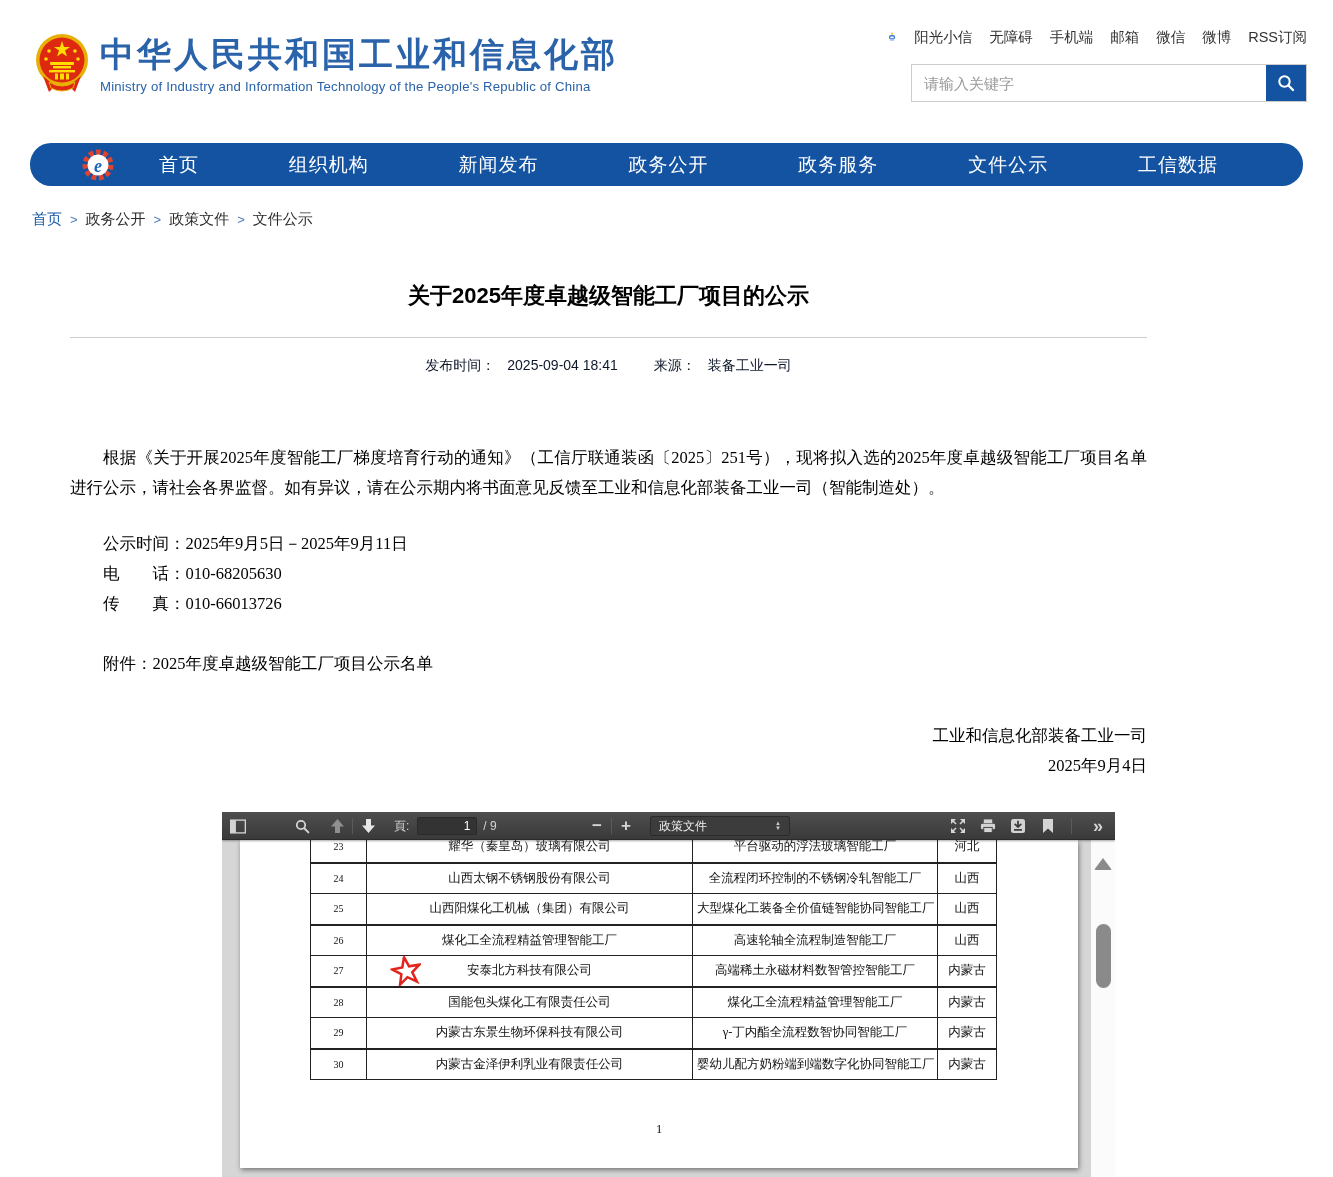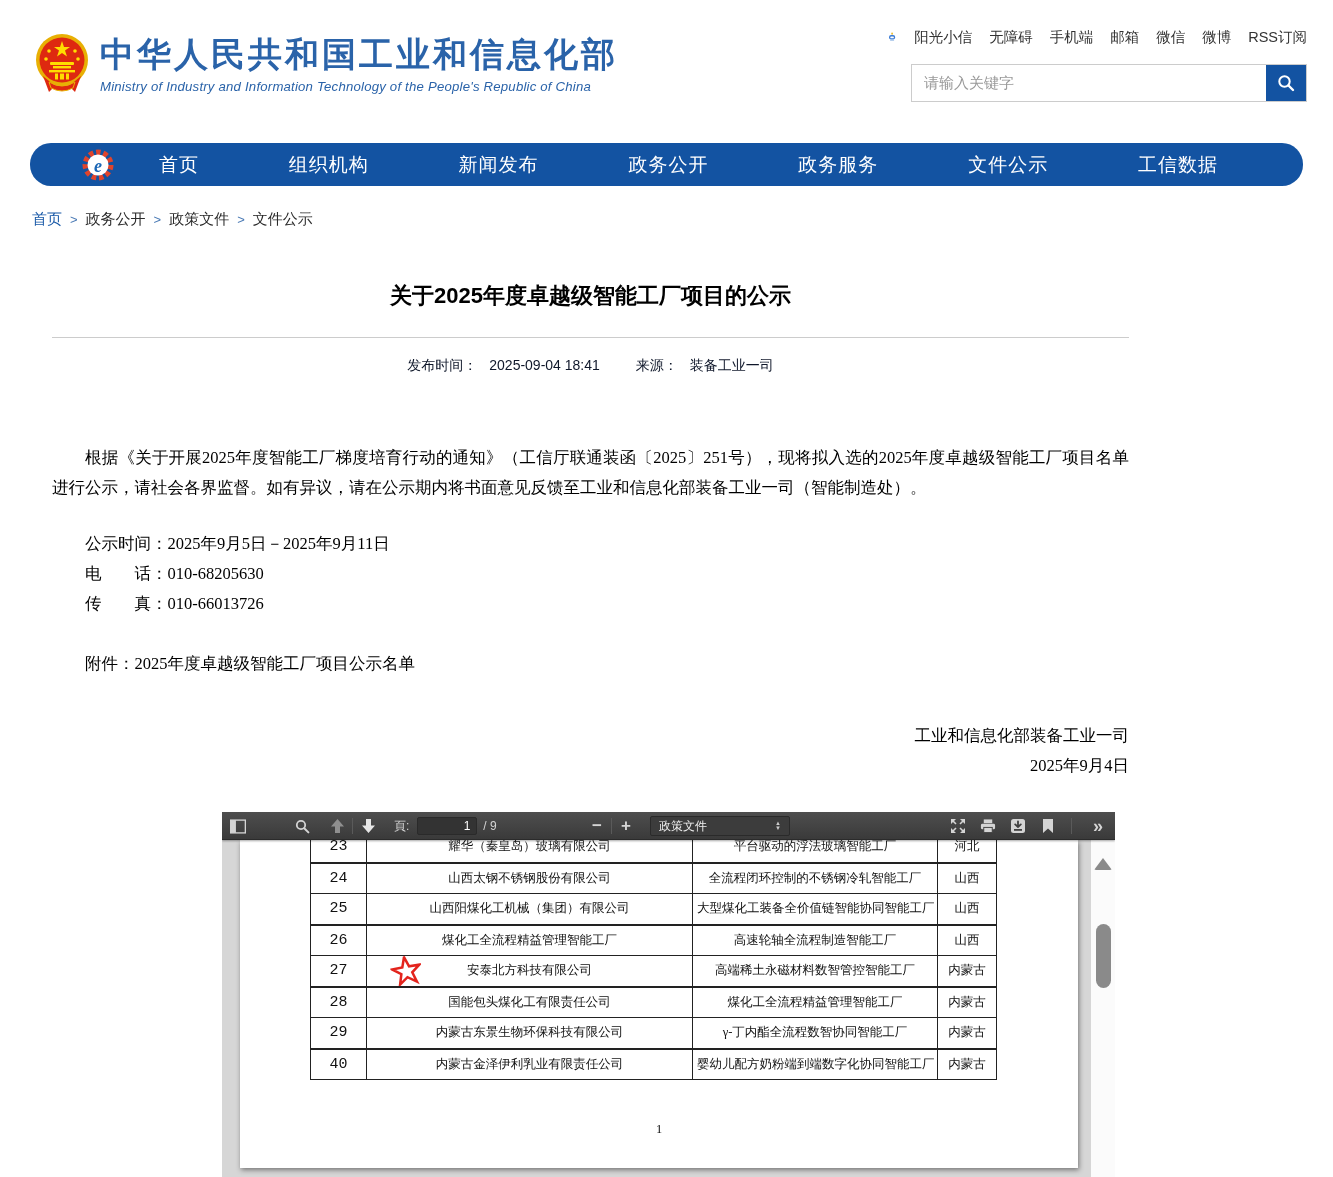--- a/index.html
+++ b/index.html
@@ -7,46 +7,46 @@
   body {
     width: 1333px; height: 1177px; position: relative;
     font-family: "Liberation Sans", sans-serif; color:#333; overflow: hidden;
   }
 
   
   .header { position: relative; height: 130px; }
   .emblem { position: absolute; left: 35px; top: 32px; width: 54px; height: 64px; }
   .title-block { position: absolute; left: 100px; top: 36px; }
   .site-title { font-size: 34px; font-weight: bold; color: #2A63A9; letter-spacing: 3px; line-height: 1.1; }
-  .site-subtitle { font-size: 13.2px; color: #2A63A9; margin-top: 6px; letter-spacing: 0.2px; font-style: italic; }
+  .site-subtitle { font-size: 13.2px; color: #2A63A9; margin-top: 6px; letter-spacing: 0.2px; }
 
   .top-right { position: absolute; right: 26px; top: 28px; width: 420px; }
   .quick-links { display: flex; justify-content: flex-end; gap: 17px; font-size: 14.5px; color: #333; }
   .quick-link { cursor: pointer; white-space: nowrap; }
   .robot-ic { width: 18px; height: 18px; display:inline-block; }
 
   .search-bar { margin-top: 17px; width: 396px; height: 38px; border: 1px solid #ccc; display: flex; margin-left: auto; background:#fff; }
-  .search-input { flex: 1; border: none; outline: none; padding: 0 12px; font-size: 15px; color: #7f1d1d; font-family: Liberation Serif, serif; }
+  .search-input { flex: 1; border: none; outline: none; padding: 0 12px; font-size: 15px; color: #7f1d1d; font-family: Liberation Sans, sans-serif; }
   .search-input::placeholder { color: #999; }
   .search-btn { width: 40px; height: 36px; background: #1353A2; border: none; display: flex; align-items: center; justify-content: center; cursor: pointer; }
 
   
   .nav { margin: 13px 30px 0 30px; height: 43px; background: #1353A2; border-radius: 21px; display: flex; align-items: center; }
   .nav-logo { margin-left: 52px; width: 32px; height: 32px; flex: none; }
   .nav-items { flex: 1; display: flex; justify-content: space-around; align-items: center; margin-right: 40px; }
   .nav-item { color: #fff; font-size: 19px; letter-spacing: 1px; cursor: pointer; white-space: nowrap; }
 
   
   .breadcrumb { margin: 24px 0 0 32px; font-size: 15px; color: #2a2a2a; display: flex; align-items: center; gap: 8px; }
   .crumb { cursor: pointer; }
   .crumb.first { color: #1a5aa8; }
   .crumb-sep { color: #4a7ab5; font-size: 13px; }
 
   
-  .article { width: 1077px; margin-left: 52px; }
+  .article { width: 1077px; margin-left: 70px; }
   .article-title { text-align: center; font-size: 22px; font-weight: bold; color: #000; margin-top: 52px; font-family: "Liberation Sans", sans-serif; }
   .title-divider { border-bottom: 1px solid #ccc; margin-top: 26px; }
   .pub-info { text-align: center; color: #0f172a; font-size: 14px; margin-top: 19px; }
   .pub-info span { margin: 0 6px; }
 
   .article-body { font-family: "Liberation Serif", serif; font-size: 16.5px; color: #000; }
   .para { margin-top: 68px; line-height: 30px; text-indent: 2em; text-align: justify; }
   .info-lines { margin-top: 26px; margin-left: 2em; line-height: 30px; }
   .attachment-line { margin-top: 30px; margin-left: 2em; line-height: 30px; }
   .signature-block { margin-top: 42px; text-align: right; line-height: 30px; }
@@ -67,21 +67,21 @@
   .zoom-select .sel-label { flex: 1; }
   .sel-carets { display: flex; flex-direction: column; font-size: 6px; line-height: 5px; color: #ccc; }
 
   .pdf-body { position: absolute; top: 28px; left: 0; right: 0; bottom: 0; background: #d6d6d6; }
   .pdf-page { position: absolute; left: 18px; top: 0; width: 838px; height: 328px; background: #fff; box-shadow: 1px 2px 5px rgba(0,0,0,.45); overflow: hidden; }
 
   .pdf-table-wrap { position: absolute; left: 70px; top: -9px; width: 686px; }
   table.pdf-table { border-collapse: collapse; width: 686px; table-layout: fixed; font-family: "Liberation Serif", serif; font-size: 12.5px; color: #111; }
   table.pdf-table td { border: 1px solid #222; height: 31px; text-align: center; vertical-align: middle; padding: 0 4px; overflow: hidden; white-space: nowrap; }
   table.pdf-table tr.thick td { border-bottom-width: 2px; }
-  td.c-no { width: 56px; font-size: 15px; font-family: Liberation Mono, monospace; }
+  td.c-no { width: 56px; font-size: 10px; }
   td.c-company { width: 326px; position: relative; margin-left: 18px; }
   td.c-project { width: 245px; }
   td.c-prov { width: 59px; }
   .row-star { position: absolute; left: 24px; top: 0px; width: 31px; height: 31px; transform: rotate(-10deg); }
 
   .pdf-pageno { position: absolute; left: 0; right: 0; top: 282px; text-align: center; font-family: "Liberation Serif", serif; font-size: 12.5px; color: #111; }
 
   .pdf-scrollbar { position: absolute; right: 0; top: 0; bottom: 0; width: 24px; background: #fbfbfb; }
   .sb-up { width: 0; height: 0; border-left: 9px solid transparent; border-right: 9px solid transparent; border-bottom: 12px solid #8a8a8a; border-radius: 2px; margin: 18px auto 0 auto; cursor: pointer; }
   .sb-thumb { width: 15px; height: 64px; background: #8a8a8a; border-radius: 8px; margin: 54px auto 0 auto; cursor: pointer; }
@@ -315,21 +315,21 @@
                 <td class="c-project"><span>煤化工全流程精益管理智能工厂</span></td>
                 <td class="c-prov"><span>内蒙古</span></td>
               </tr>
               <tr class="thick">
                 <td class="c-no"><span>29</span></td>
                 <td class="c-company"><span>内蒙古东景生物环保科技有限公司</span></td>
                 <td class="c-project"><span>γ-丁内酯全流程数智协同智能工厂</span></td>
                 <td class="c-prov"><span>内蒙古</span></td>
               </tr>
               <tr>
-                <td class="c-no"><span>40</span></td>
+                <td class="c-no"><span>30</span></td>
                 <td class="c-company"><span>内蒙古金泽伊利乳业有限责任公司</span></td>
                 <td class="c-project"><span>婴幼儿配方奶粉端到端数字化协同智能工厂</span></td>
                 <td class="c-prov"><span>内蒙古</span></td>
               </tr>
             </tbody>
         </table>
       </div>
       <div class="pdf-pageno">1</div>
     </div>
     <div class="pdf-scrollbar">

